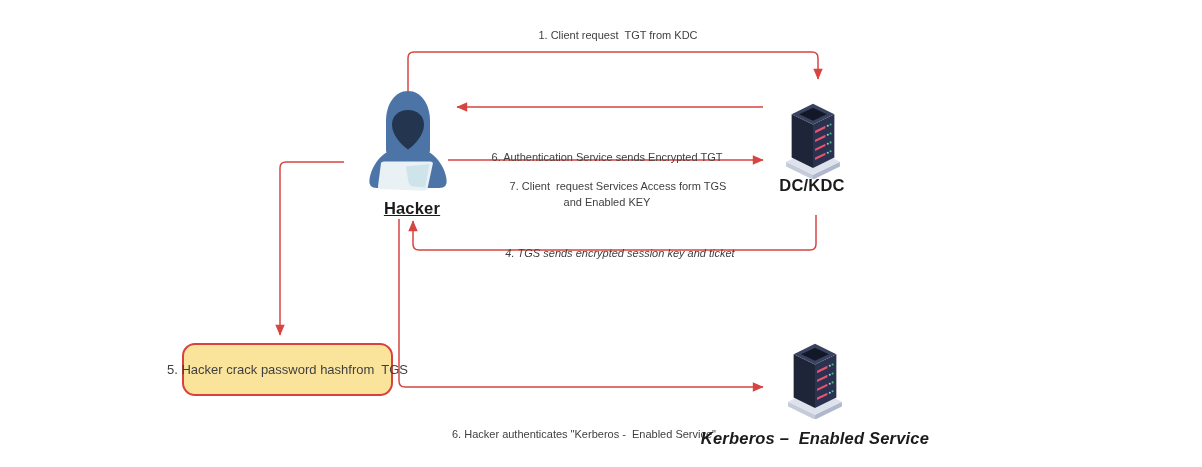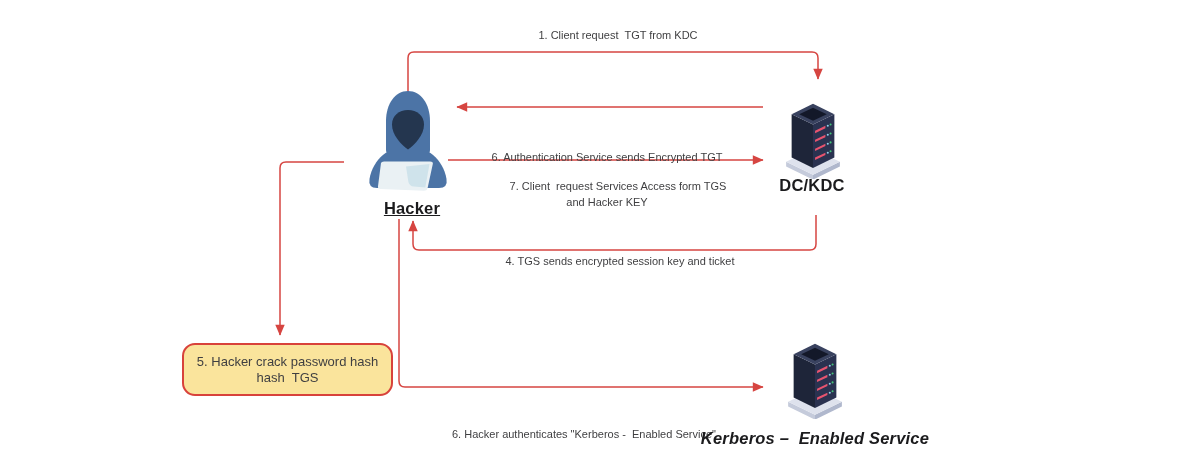--- a/index.html
+++ b/index.html
@@ -14,21 +14,21 @@
     font-size:11px; line-height:15px; color:#3F3F41; white-space:pre;
   }
   .actor-label {
     position:absolute; transform:translateX(-50%); text-align:center;
     font-weight:bold; font-size:16.5px; color:#1B1B1D; white-space:pre;
     letter-spacing:0.2px;
   }
   .note-box {
     position:absolute; left:182px; top:343px; width:211px; height:53px;
     box-sizing:border-box; background:#FAE49C; border:2px solid #D8423B;
-    border-radius:13px; display:flex; flex-direction:column;
+    border-radius:13px; display:flex; 
     justify-content:center; align-items:center;
     font-size:13px; line-height:15.5px; color:#3F3F41; white-space:pre;
     text-align:center;
   }
   .icon { position:absolute; }
 </style>
 </head>
 <body>
 
 <div class="canvas">
@@ -44,35 +44,35 @@
     <path class="arrow" d="M448,160 L763,160" marker-end="url(#ah)" stroke="#D64541"></path>
     <path class="arrow" d="M816,215 L816,244 Q816,250 810,250 L419,250 Q413,250 413,244 L413,221" marker-end="url(#ah)" stroke="#D64541"></path>
     <path class="arrow" d="M344,162 L286,162 Q280,162 280,168 L280,335" marker-end="url(#ah)" stroke="#D64541"></path>
     <path class="arrow" d="M399,219 L399,381 Q399,387 405,387 L763,387" marker-end="url(#ah)" stroke="#D64541"></path>
   </svg>
 
   <div class="step-text" style="left:618px; top:28px;">1. Client request  TGT from KDC</div>
 
   <div class="step-text" style="left:607px; top:120px;">
     <div>6. Authentication Service sends Encrypted TGT</div>
-    <div>and Hacker KEY</div>
+    <div>and Enabled KEY</div>
   </div>
 
   <div class="step-text" style="left:618px; top:179px;">7. Client  request Services Access form TGS</div>
 
-  <div class="step-text" style="left:620px; top:254px;">4. TGS sends encrypted session key and ticket</div>
+  <div class="step-text" style="left:620px; top:246px;font-style:italic;">4. TGS sends encrypted session key and ticket</div>
 
   <div class="step-text" style="left:584px; top:397px;">
     <div>6. Hacker authenticates "Kerberos -  Enabled Service"</div>
     
   </div>
 
   <div class="note-box">
     <div>5. Hacker crack password hash</div>
-    <div>hash  TGS</div>
+    <div>from  TGS</div>
   </div>
 
   <svg class="icon" style="left:366px; top:90px;" width="84" height="102" viewBox="0 0 84 102">
     <path d="M42,56 C23,56 7,69 3.5,89 Q2,98 11,98 L73,98 Q82,98 80.5,89 C77,69 61,56 42,56 Z" fill="#4C74A6"></path>
     <path d="M42,1 C29,1 20,14 20,31 L20,60 Q20,64 24,64 L60,64 Q64,64 64,60 L64,31 C64,14 55,1 42,1 Z" fill="#4C74A6"></path>
     <path d="M42,20 C33,20 26,25.5 26,34.5 C26,45 35,54.5 42,59.5 C49,54.5 58,45 58,34.5 C58,25.5 51,20 42,20 Z" fill="#24364F"></path>
     <path d="M15,73 Q15.5,71.5 18,71.5 L64,71.5 Q67.5,71.5 66.8,74 L61.5,98.5 Q61,100.8 58,100.8 L14.5,99 Q11.5,98.8 12,96.3 Z" fill="#EAF1F4"></path>
     <path d="M40,76.5 L63.5,74 L59.3,97.5 L48,96.6 Q43.5,96.2 42.4,92 Z" fill="#CFE3EB"></path>
   </svg>
   <div class="actor-label" style="left:412px; top:199px;text-decoration:underline;">Hacker</div>

